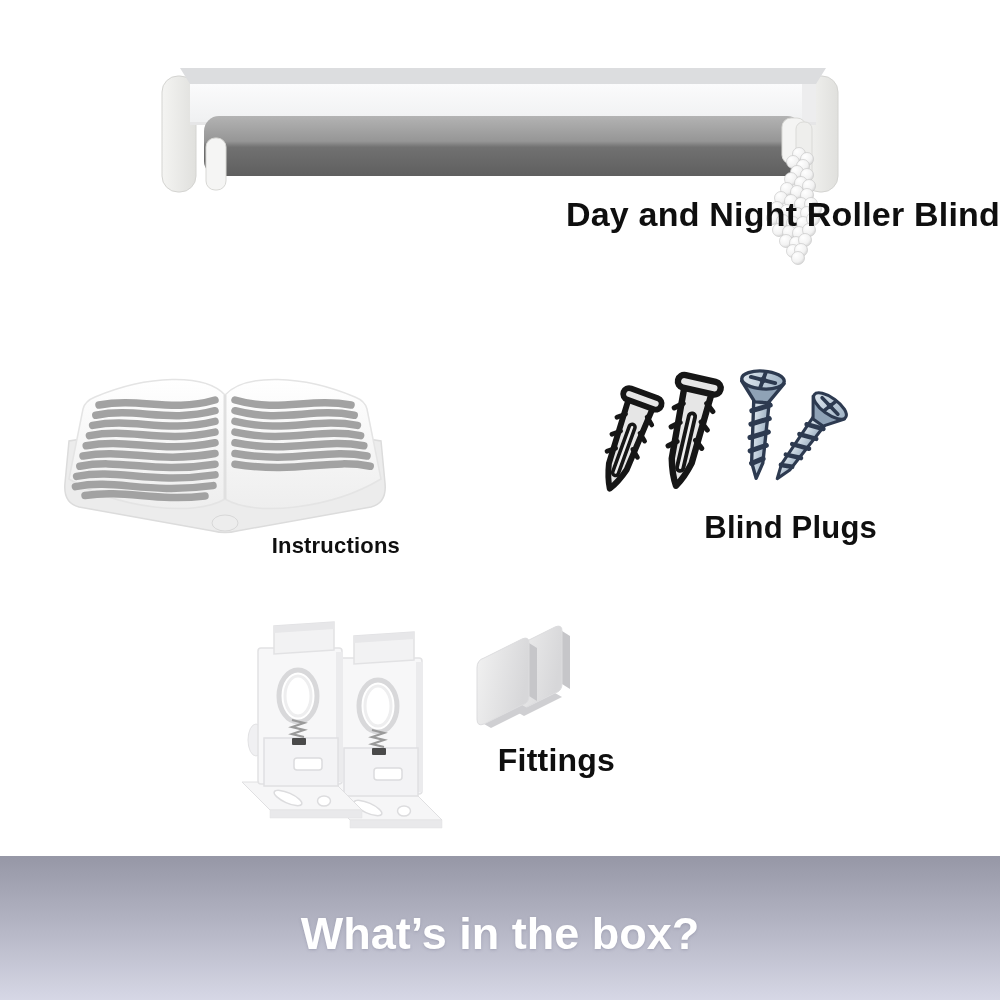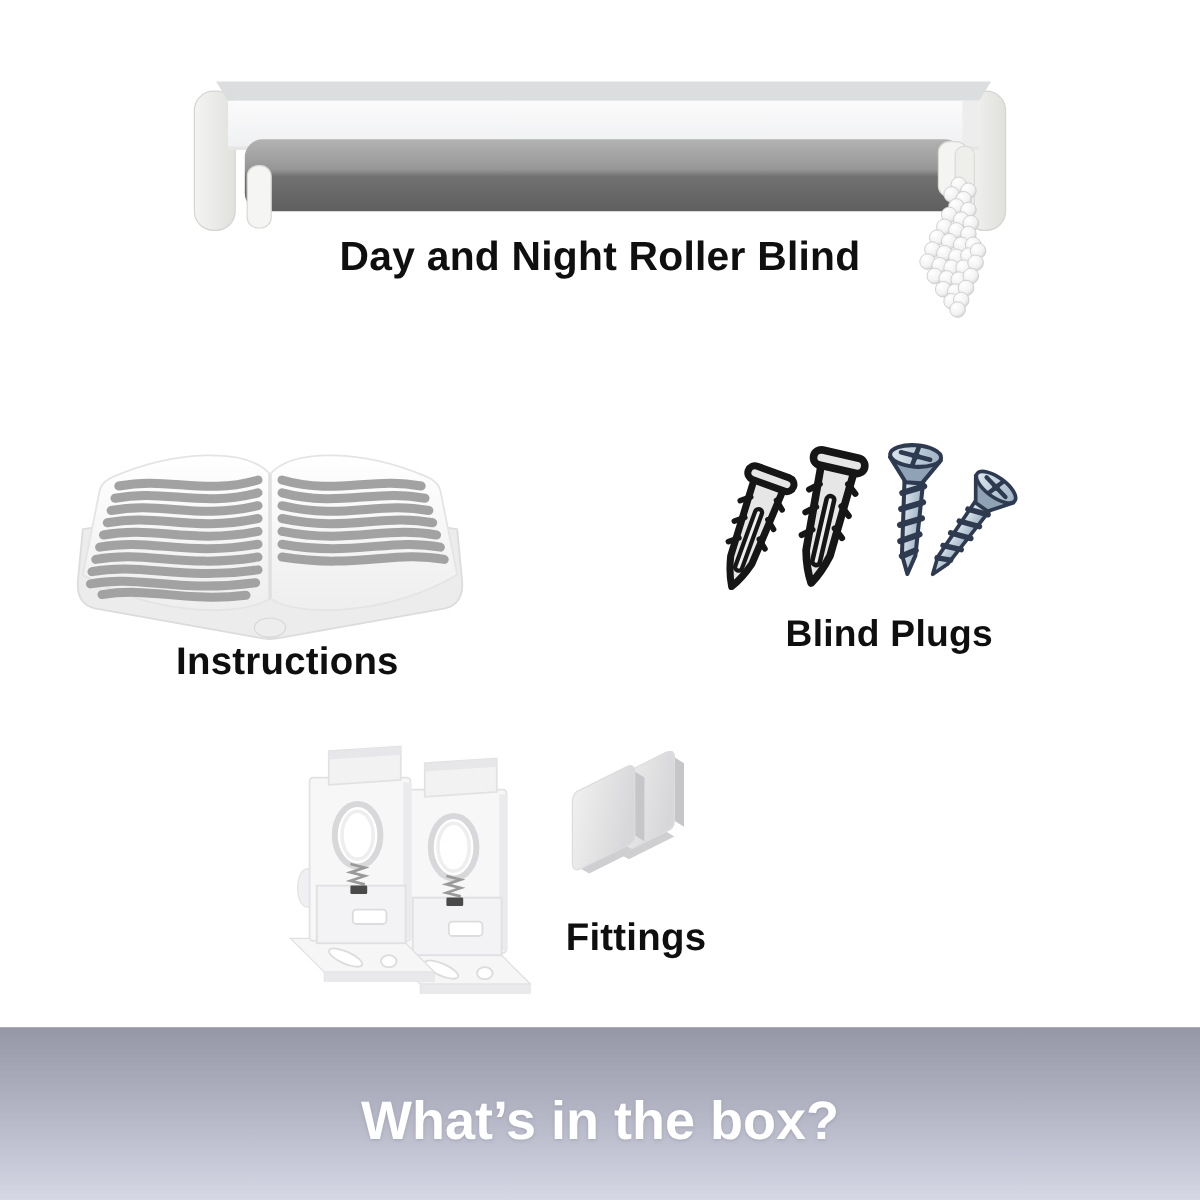--- a/index.html
+++ b/index.html
@@ -2,27 +2,27 @@
 <html><head>
 <meta charset="utf-8">
 <style>
   html,body{margin:0;padding:0;background:#ffffff;}
   .canvas{
     position:relative;width:1000px;height:1000px;background:#ffffff;
     overflow:hidden;font-family:"Liberation Sans",sans-serif;
   }
   .illus{position:absolute;}
   .item-label{
-    position:absolute;text-align:center;font-weight:700;color:#0f0f0f;
+    position:absolute;text-align:right;font-weight:700;color:#0f0f0f;
     font-family:"Liberation Sans",sans-serif;letter-spacing:.2px;
   }
   .label-blind{top:195px;left:0;width:1000px;font-size:34px;}
-  .label-instructions{top:533px;left:67px;width:345px;font-size:32px;}
+  .label-instructions{top:533px;left:55px;width:345px;font-size:22px;}
   .label-screws{top:508px;left:605px;width:272px;font-size:31px;line-height:1.32;}
-  .label-fittings{top:742px;left:445px;width:170px;font-size:32px;margin-top:21px;}
+  .label-fittings{top:742px;left:445px;width:170px;font-size:32px;}
   .banner{
     position:absolute;left:0;top:844px;width:1000px;height:156px;
     background:linear-gradient(180deg,#9697a6 0%,#b9bac9 52%,#dcddeb 100%);
     display:flex;align-items:center;justify-content:center;margin-top:12px;
   }
   .banner-title{
     color:#ffffff;font-size:45px;font-weight:700;
     text-shadow:0 1px 3px rgba(110,110,135,.35);
   }
 </style>

